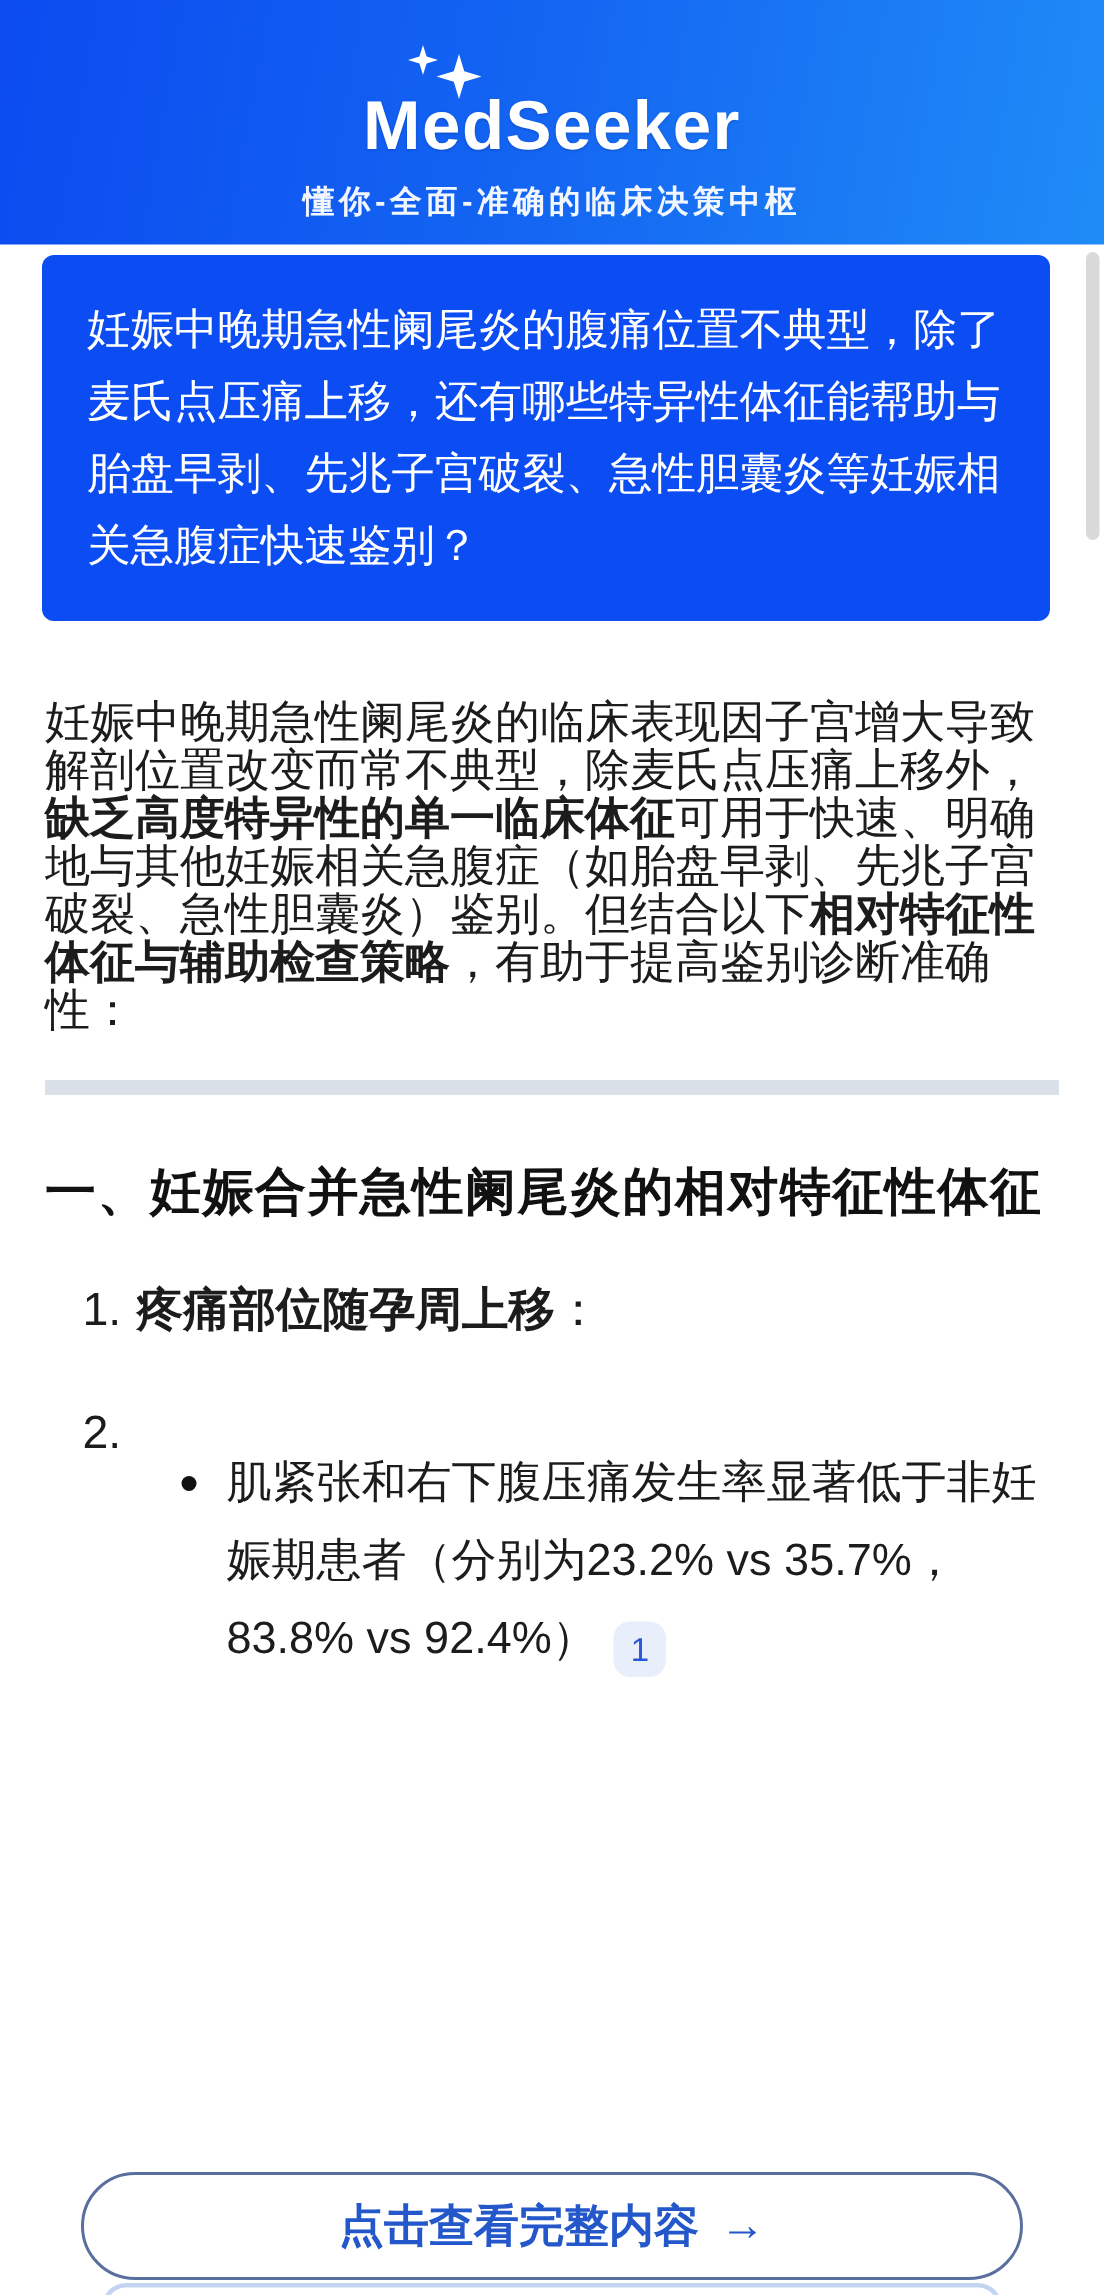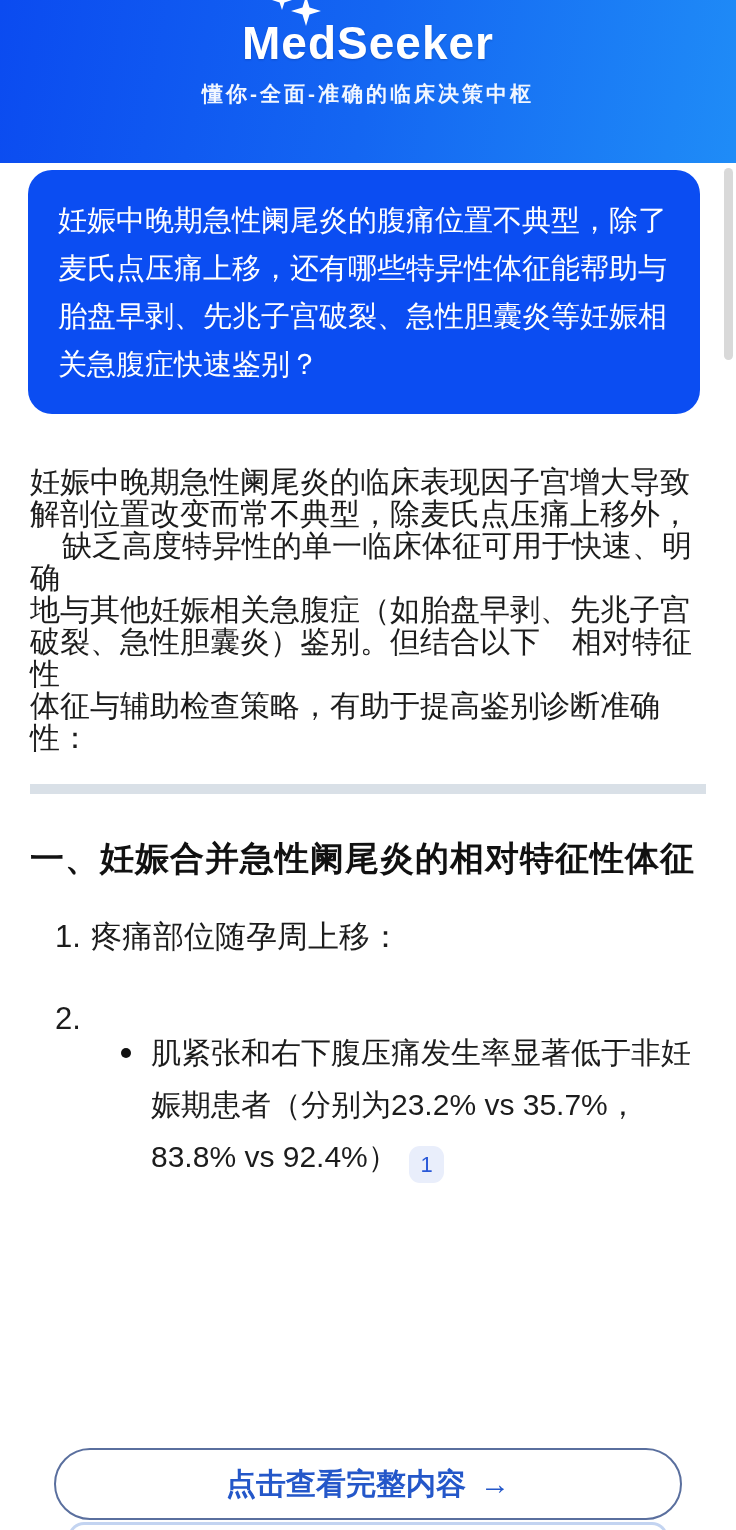--- a/index.html
+++ b/index.html
@@ -13,55 +13,55 @@
 
   
   .app-header {
     position:absolute; top:0; left:0; width:736px; height:163px;
     background:linear-gradient(100deg,
       var(--brand-grad-left,#0b4bf0) 0%,
       var(--brand-grad-mid,#1466f2) 50%,
       var(--brand-grad-right,#1f8cf7) 100%);
     display:flex; flex-direction:column; align-items:center;
   }
-  .logo-wrap { position:relative; margin-top:16px; }
+  .logo-wrap { position:relative; margin-top:56px; }
   .logo {
     color:#fff; font-size:46px; font-weight:700; letter-spacing:1px;
     text-shadow:0 1px 2px rgba(0,20,80,.25);
   }
   .sparkles { position:absolute; top:-28px; left:26px; width:62px; height:48px; }
   .tagline {
     margin-top:10px; color:#f2f7ff; font-size:21px; font-weight:700;
     letter-spacing:3px;
   }
 
   
   .question-bubble {
     position:absolute; left:28px; top:170px; width:672px;
-    background:var(--bubble-bg,#0b4df2); border-radius:24px;
+    background:var(--bubble-bg,#0b4df2); border-radius:8px;
     padding:26px 30px; color:#fff;
     font-size:29px; line-height:48px; font-weight:500;
     white-space:pre-line;
   }
 
   
   .answer { position:absolute; left:30px; top:466px; width:676px; color:var(--text,#1c1c1c); }
   .intro { font-size:30px; line-height:32px; white-space:pre-line; }
-  .b { font-weight:400;margin-left:32px; }
+  .b { font-weight:700; }
 
   .divider { height:10px; width:100%; background:var(--divider,#d9e0e7); margin:30px 0 42px; }
 
   .section-title { font-size:34px; font-weight:700; color:#111; margin-bottom:31px; letter-spacing:1px; }
 
   .olist { list-style:none; margin-left:25px; }
   .olist > li { display:flex; margin-bottom:34px; }
   .num { flex:none; width:36px; font-size:31px; line-height:48px; }
   .item-content { flex:1; }
   .item-head { font-size:31px; line-height:48px; }
-  .item-label { font-weight:400;text-align:center; }
+  .item-label { font-weight:700;text-align:center; }
   .item-body { margin-top:10px; font-size:30px; line-height:52px; white-space:pre-line; }
 
   .ulist { list-style:none; margin-top:32px; margin-left:30px; }
   .ulist > li { display:flex; }
   .dot { flex:none; width:10px; height:10px; border-radius:50%; background:#111; margin:21px 20px 0 0; }
   .bullet-text { font-size:30px; line-height:52px; white-space:pre-line; }
 
   .cite {
     display:inline-block; min-width:35px; height:37px; line-height:37px;
     border-radius:11px; background:var(--cite-bg,#e9eefb); color:var(--cite-text,#2a59d8);

